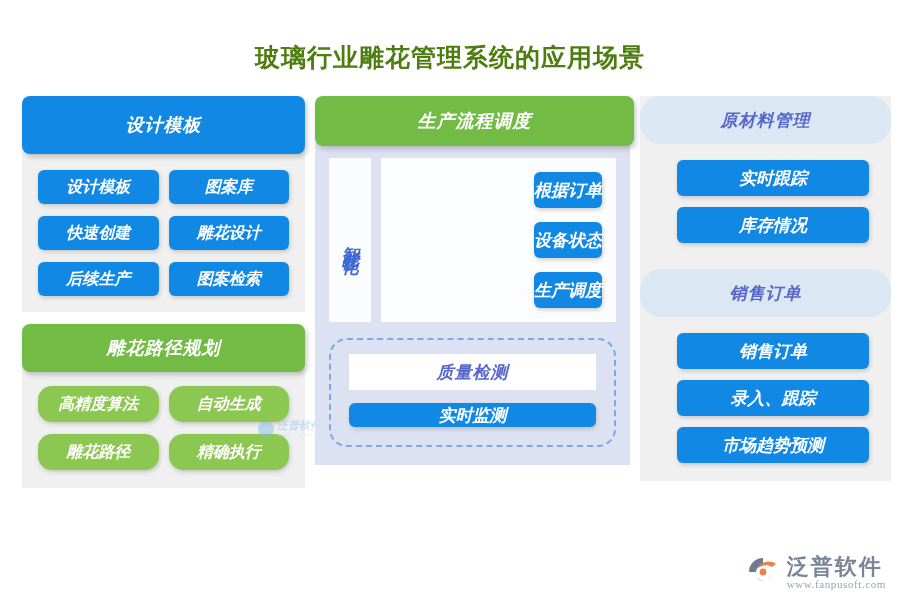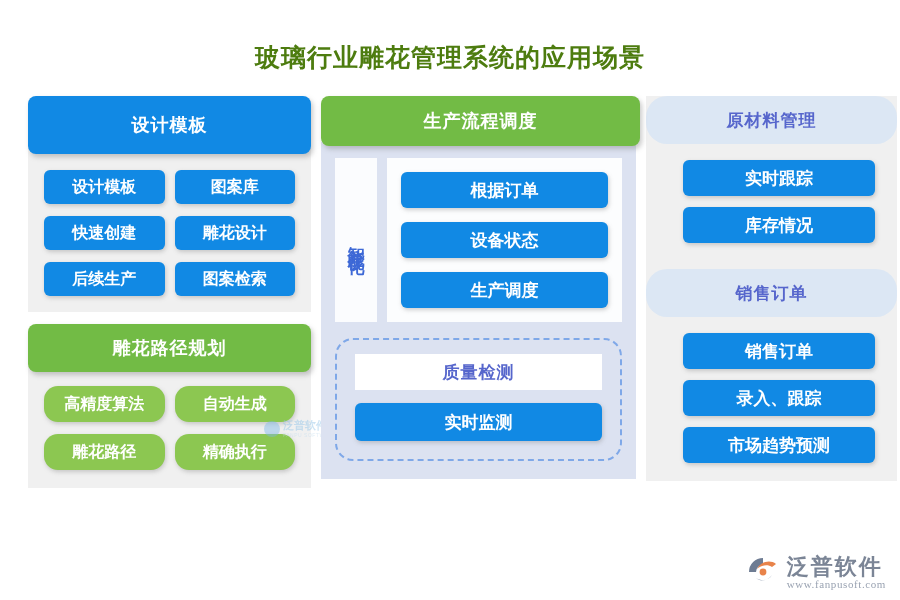--- a/index.html
+++ b/index.html
@@ -15,23 +15,23 @@
   .page-title {
     position: absolute; top: 24px; left: 0; width: 900px;
     text-align: center;
     font-size: 25px; font-weight: bold; letter-spacing: 1px;
     color: #4d7c0f;
     margin-top: 17px;
   }
 
   
   .columns {
-    position: absolute; top: 96px; left: 28px;
+    position: absolute; top: 96px; left: 22px;
     width: 868px; height: 462px;
-    display: flex; gap: 10px; align-items: flex-start;
+    display: flex; gap: 10px; align-items: flex-start; font-style: italic;
   }
   .col { position: relative; }
   .col-left   { width: 283px; }
   .col-mid    { width: 315px; }
   .col-right  { width: 251px; }
 
   
   .card { position: relative; }
 
   
@@ -98,40 +98,40 @@
     color: #3D68D6;
     font-size: 17px; font-weight: bold;
     display: flex; align-items: center; justify-content: center;
     writing-mode: vertical-rl;
     letter-spacing: 4px;
     padding: 8px 0;
   }
   .mid-btn-box {
     flex: 1; background: #FCFDFE;
     padding: 14px 14px;
-    display: flex; flex-direction: column; gap: 14px;
+    display: flex; flex-direction: column; gap: 14px; align-items: flex-end;
   }
   .mid-btn-box .btn { height: 36px; font-size: 17px; }
 
   .mid-dashed {
     margin-top: 16px;
     border: 2px dashed #7FA8E8;
     border-radius: 18px;
     padding: 14px 18px 18px 18px;
     display: flex; flex-direction: column; gap: 13px;
   }
   .qc-head {
     background: #FFFFFF;
     color: #5666CC;
     font-size: 17px; font-weight: bold; letter-spacing: 1px;
     text-align: center;
     height: 36px;
     display: flex; align-items: center; justify-content: center;
   }
-  .mid-dashed .btn { height: 38px; font-size: 17px; }
+  .mid-dashed .btn { height: 24px; font-size: 17px; }
 
   
   .right-card { background: #F0F0F0; width: 251px; }
   .right-hdr { height: 48px; border-radius: 21px; }
   .right-btns {
     padding: 16px 22px 18px 37px;
     display: flex; flex-direction: column; gap: 11px;
   }
   .right-btns .btn { height: 36px; font-size: 17px; }
   .right-gap { height: 8px; }

